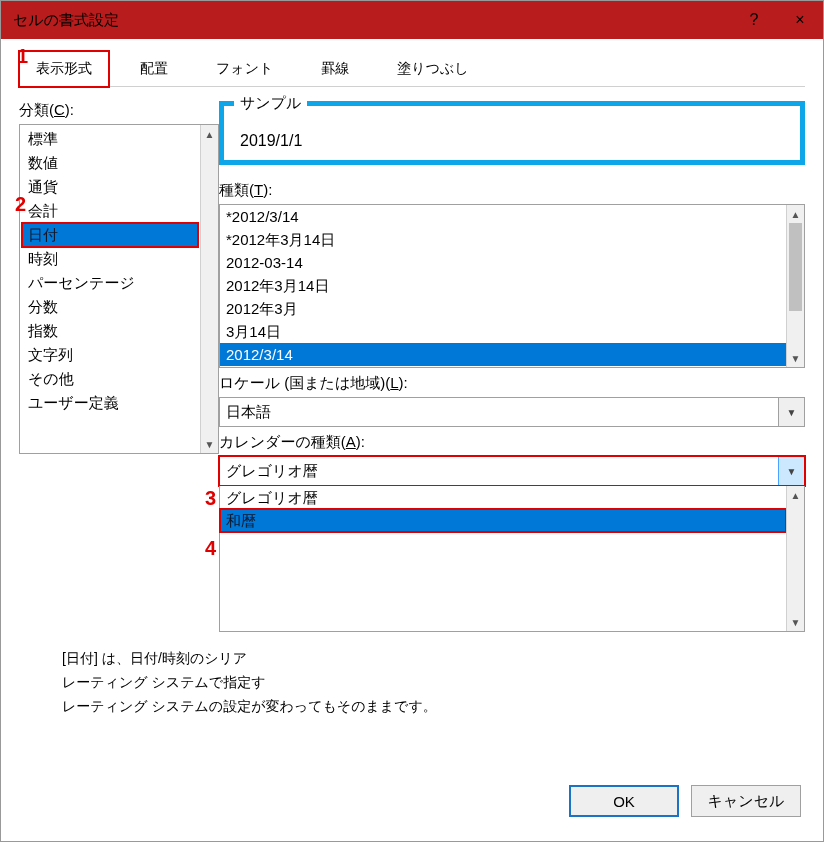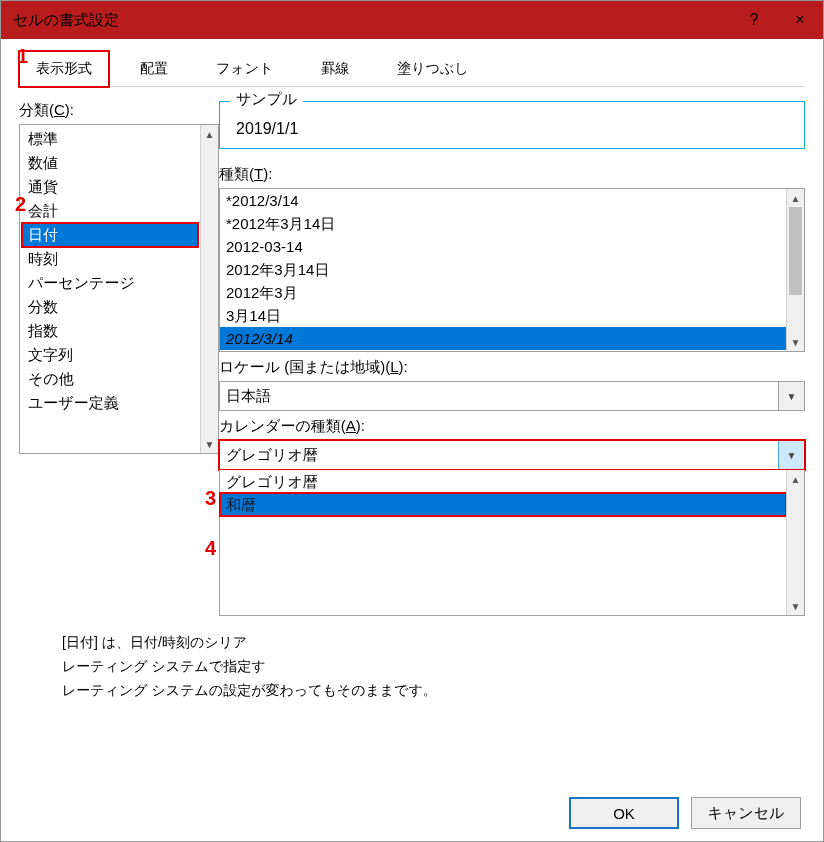--- a/index.html
+++ b/index.html
@@ -79,21 +79,21 @@
     overflow: hidden;
     padding: 2px 2px;
   }
   .listbox .item {
     padding: 1px 6px;
     font-size: 15px;
     line-height: 22px;
   }
   .listbox .item.selected {
     background: #0078d7;
-    color: #ffffff;
+    color: #0f172a;
   }
   .scrollbar-v {
     width: 18px;
     background: #f0f0f0;
     border-left: 1px solid #d0d0d0;
     display: flex; flex-direction: column;
   }
   .scrollbar-v .arrow, .scrollbar-v .thumb-zone { display:flex; align-items:center; justify-content:center; }
   .scrollbar-v .arrow { height: 18px; font-size: 10px; color:#555; }
   .scrollbar-v .track { flex:1; position:relative; }
@@ -107,22 +107,22 @@
     color: #e00000;
     font-weight: bold;
     font-size: 20px;
     z-index: 5;
   }
   .red-box-item {
     outline: 2px solid #e00000;
     outline-offset: -1px;
   }
   .groupbox {
-    border: 1px solid #0ea5e9;
-    padding: 16px 12px 8px 12px;
+    border: 5px solid #0ea5e9;
+    padding: 24px 12px 8px 12px;
     position: relative;
     margin-bottom: 10px;
   }
   .groupbox .legend {
     position: absolute;
     top: -12px; left: 10px;
     background: #fff;
     padding: 0 6px;
     font-size: 15px;
   }
@@ -135,21 +135,21 @@
     height: 164px;
     display:flex;
   }
   .types-list .items {
     flex:1; overflow:hidden; padding: 0 0;
   }
   .types-list .item {
     padding: 0 6px; font-size: 15px; line-height: 23px;
   }
   .types-list .item.selected {
-    background: #0078d7; color:#000000;font-style:italic;
+    background: #0078d7; color:#ffffff;
   }
   .combo {
     border: 1px solid #a0a0a0;
     height: 30px;
     display:flex; align-items:center;
     padding: 0 0 0 6px;
     width: 100%;
   }
   .combo .val { flex:1; font-size:15px; }
   .combo .caret {
@@ -179,21 +179,21 @@
     z-index:5;
   }
   .desc {
     margin-top: 14px;
     font-size: 14px;
     line-height: 24px;
     margin-left: 43px;
   }
   .button-row {
     position:absolute;
-    bottom: 12px; right: 22px;
+    bottom: 24px; right: 22px;
     display:flex; gap:12px;
   }
   .btn-win {
     min-width: 110px;
     height: 32px;
     border: 1px solid #a0a0a0;
     background:#efefef;
     display:flex;align-items:center;justify-content:center;
     font-size:15px;
   }

